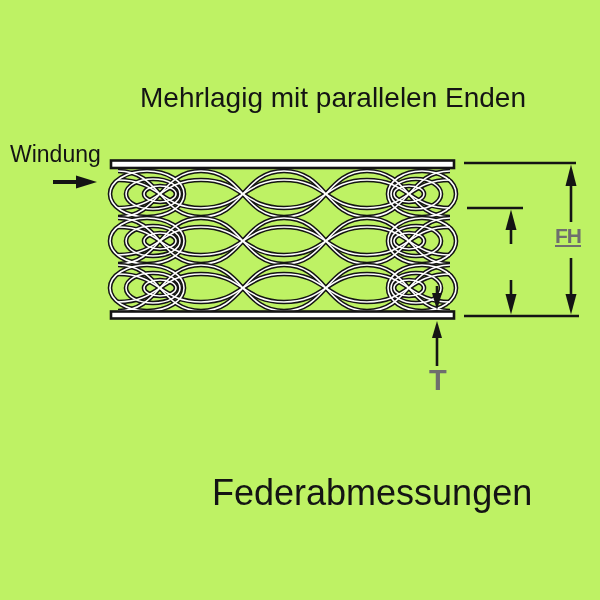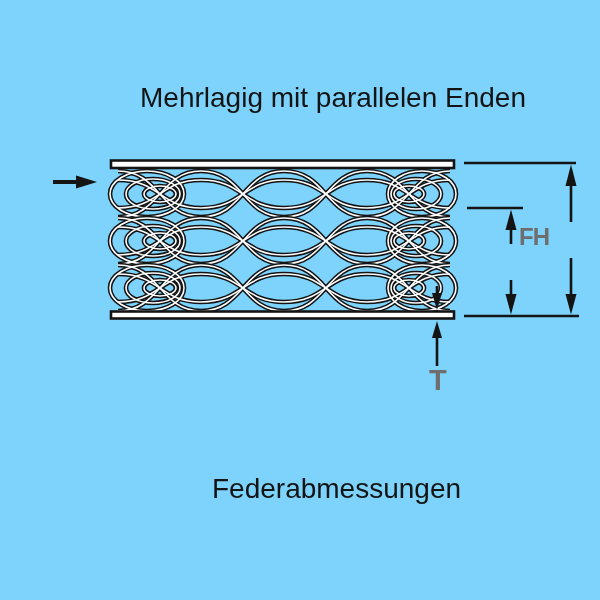--- a/index.html
+++ b/index.html
@@ -5,40 +5,40 @@
   html, body {
     margin: 0;
     padding: 0;
     background: #ffffff;
     font-family: "Liberation Sans", sans-serif;
   }
   #canvas {
     position: relative;
     width: 600px;
     height: 600px;
-    background: #7dd3fc;
+    background: #bef264;
     overflow: hidden;
   }
   #line-art {
     position: absolute;
     left: 0;
     top: 0;
   }
   .txt {
     position: absolute;
     color: #141414;
     line-height: 1;
     white-space: nowrap;
   }
   .title      { left: 140px; top: 84px;  font-size: 28px; }
   .coil-label { left: 10px;  top: 143px; font-size: 23px; }
-  .caption    { left: 212px; top: 475px; font-size: 28px; }
+  .caption    { left: 212px; top: 475px; font-size: 36px; }
   .dim-label  { color: #6e6e6e; font-weight: bold; }
   .wh-label   { left: 478px; top: 245px; font-size: 30px; letter-spacing: -1px; }
-  .fh-label   { left: 519px; top: 225px; font-size: 24px; letter-spacing: -1px; }
+  .fh-label   { left: 555px; top: 225px; font-size: 21px; letter-spacing: -1px; text-decoration: underline; }
   .t-label    { left: 429px; top: 366px; font-size: 29px; }
 
   
   .stroke-outer use { stroke: #141414; stroke-width: 4.6; fill: none; }
   .stroke-inner use { stroke: #ffffff; stroke-width: 1.6; fill: none; }
   .dim-line   { stroke: #141414; stroke-width: 2.6; fill: none; }
   .dim-head   { fill: #141414; stroke: none; }
   .plate      { fill: #ffffff; stroke: #141414; stroke-width: 2.6; }
 </style>
 </head>
@@ -117,20 +117,21 @@
     <g>
       <line class="dim-line" x1="437" y1="286" x2="437" y2="295"></line>
       <polygon class="dim-head" points="437,310 432,293 442,293"></polygon>
       <polygon class="dim-head" points="437,321 432,338 442,338"></polygon>
       <line class="dim-line" x1="437" y1="336" x2="437" y2="366"></line>
     </g>
   </svg>
 
   <div class="txt title">Mehrlagig mit parallelen Enden</div>
 
+  <div class="txt coil-label">Windung</div>
 
 
   <div class="txt dim-label fh-label">FH</div>
 
   <div class="txt dim-label t-label">T</div>
 
   <div class="txt caption">Federabmessungen</div>
 
 </div>
 

